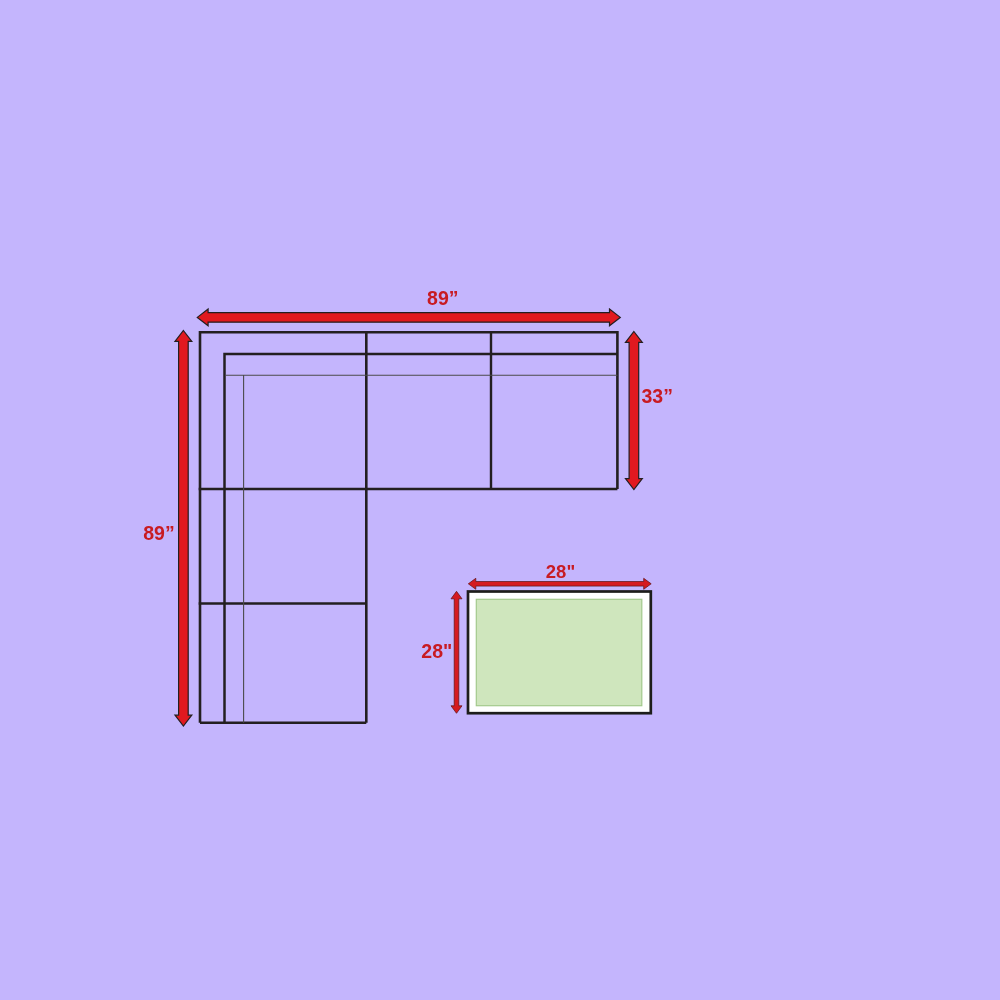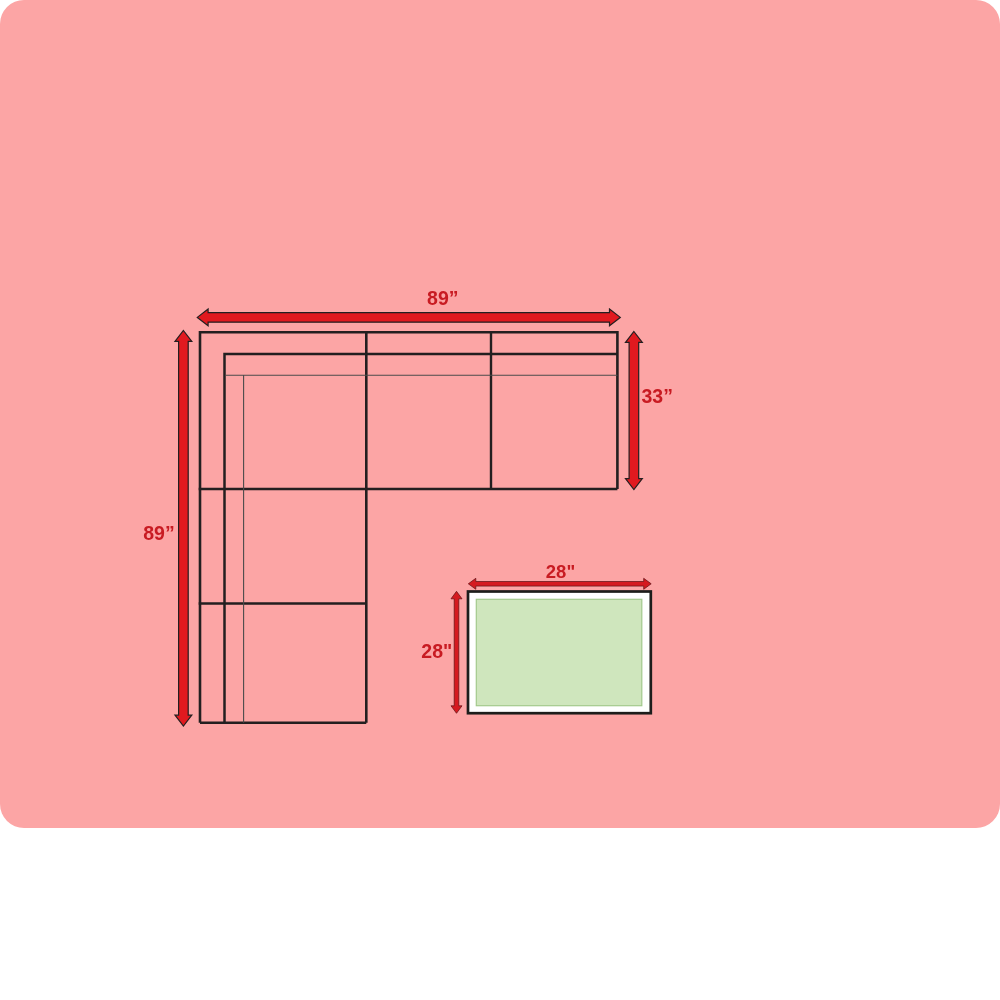--- a/index.html
+++ b/index.html
@@ -1,16 +1,16 @@
 <!DOCTYPE html>
 <html><head>
 <meta charset="utf-8">
 <style>
   html,body{margin:0;padding:0;background:#ffffff;}
-  .stage{position:relative;width:1000px;height:828px;background:#fca5a5;overflow:hidden;border-radius:24px;}
+  .stage{position:relative;width:1000px;height:1000px;background:#c4b5fd;overflow:hidden;}
   svg text{font-family:"Liberation Sans",sans-serif;font-weight:bold;}
 </style>
 </head>
 <body>
 <div class="stage">
 <svg width="1000" height="1000" viewBox="0 0 1000 1000">
 
   <g fill="none" stroke="#231f20" stroke-width="2.6">
     <path d="M200,332.2 H617.4 M617.4,331 V489 M200,330.9 V722.8 M200,722.8 H366.3"></path>
   </g>

